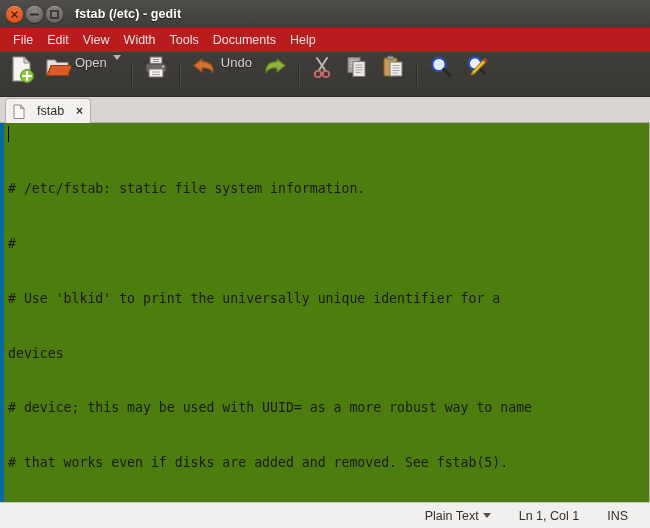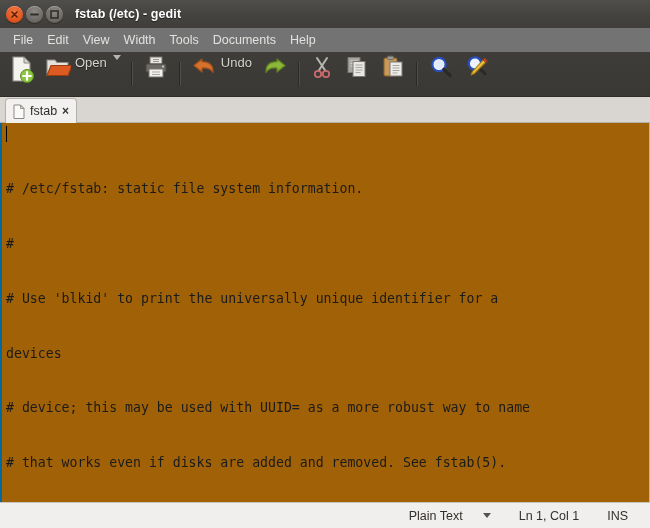--- a/index.html
+++ b/index.html
@@ -57,21 +57,21 @@
     font-size: 12.5px;
     font-weight: bold;
     letter-spacing: .1px;
     text-shadow: 0 1px 1px rgba(0,0,0,.55);
     white-space: nowrap;
   }
 
   
   .menubar {
     height: 24px;
-    background: #737373;
+    background: #b91c1c;
     display: flex;
     align-items: center;
     padding-left: 6px;
     box-sizing: border-box;
     flex: none;
   }
   .menu-item {
     color: #e3e1dd;
     font-size: 12.5px;
     padding: 2px 7px;
@@ -131,21 +131,21 @@
     flex: none;
   }
   .tab {
     height: 25px;
     background: #f2f1ef;
     border: 1px solid #b4b0aa;
     border-bottom: none;
     border-radius: 4px 4px 0 0;
     display: flex;
     align-items: center;
-    gap: 5px;
+    gap: 12px;
     padding: 0 7px;
     box-sizing: border-box;
     position: relative;
     top: 1px;
     cursor: default;
   }
   .tab-title {
     font-size: 12.5px;
     color: #2e2c28;
   }
@@ -153,22 +153,22 @@
     font-size: 12px;
     color: #3a3835;
     font-weight: bold;
     line-height: 1;
     cursor: default;
   }
 
   
   .textview-wrap {
     flex: 1 1 auto;
-    background: #a16207;
-    border-left: 2px solid #0369a1;
+    background: #4d7c0f;
+    border-left: 4px solid #0369a1;
     border-right: 1px solid #b9b5af;
     overflow: hidden;
     position: relative;
   }
   .textview {
     padding: 2px 0 0 4px;
     font-family: "DejaVu Sans Mono", "Liberation Mono", monospace;
     font-size: 13.2px;
     line-height: 18.3px;
     color: #1b1b1b;
@@ -195,21 +195,21 @@
     gap: 0;
     padding-right: 8px;
     box-sizing: border-box;
     flex: none;
     color: #33312e;
     font-size: 12.5px;
   }
   .sb-item {
     display: flex;
     align-items: center;
-    gap: 20px;
+    gap: 4px;
     padding: 0 14px;
     white-space: nowrap;
     cursor: default;
   }
   .sb-arrow {
     width: 0; height: 0;
     border-left: 4px solid transparent;
     border-right: 4px solid transparent;
     border-top: 5px solid #55524e;
   }

